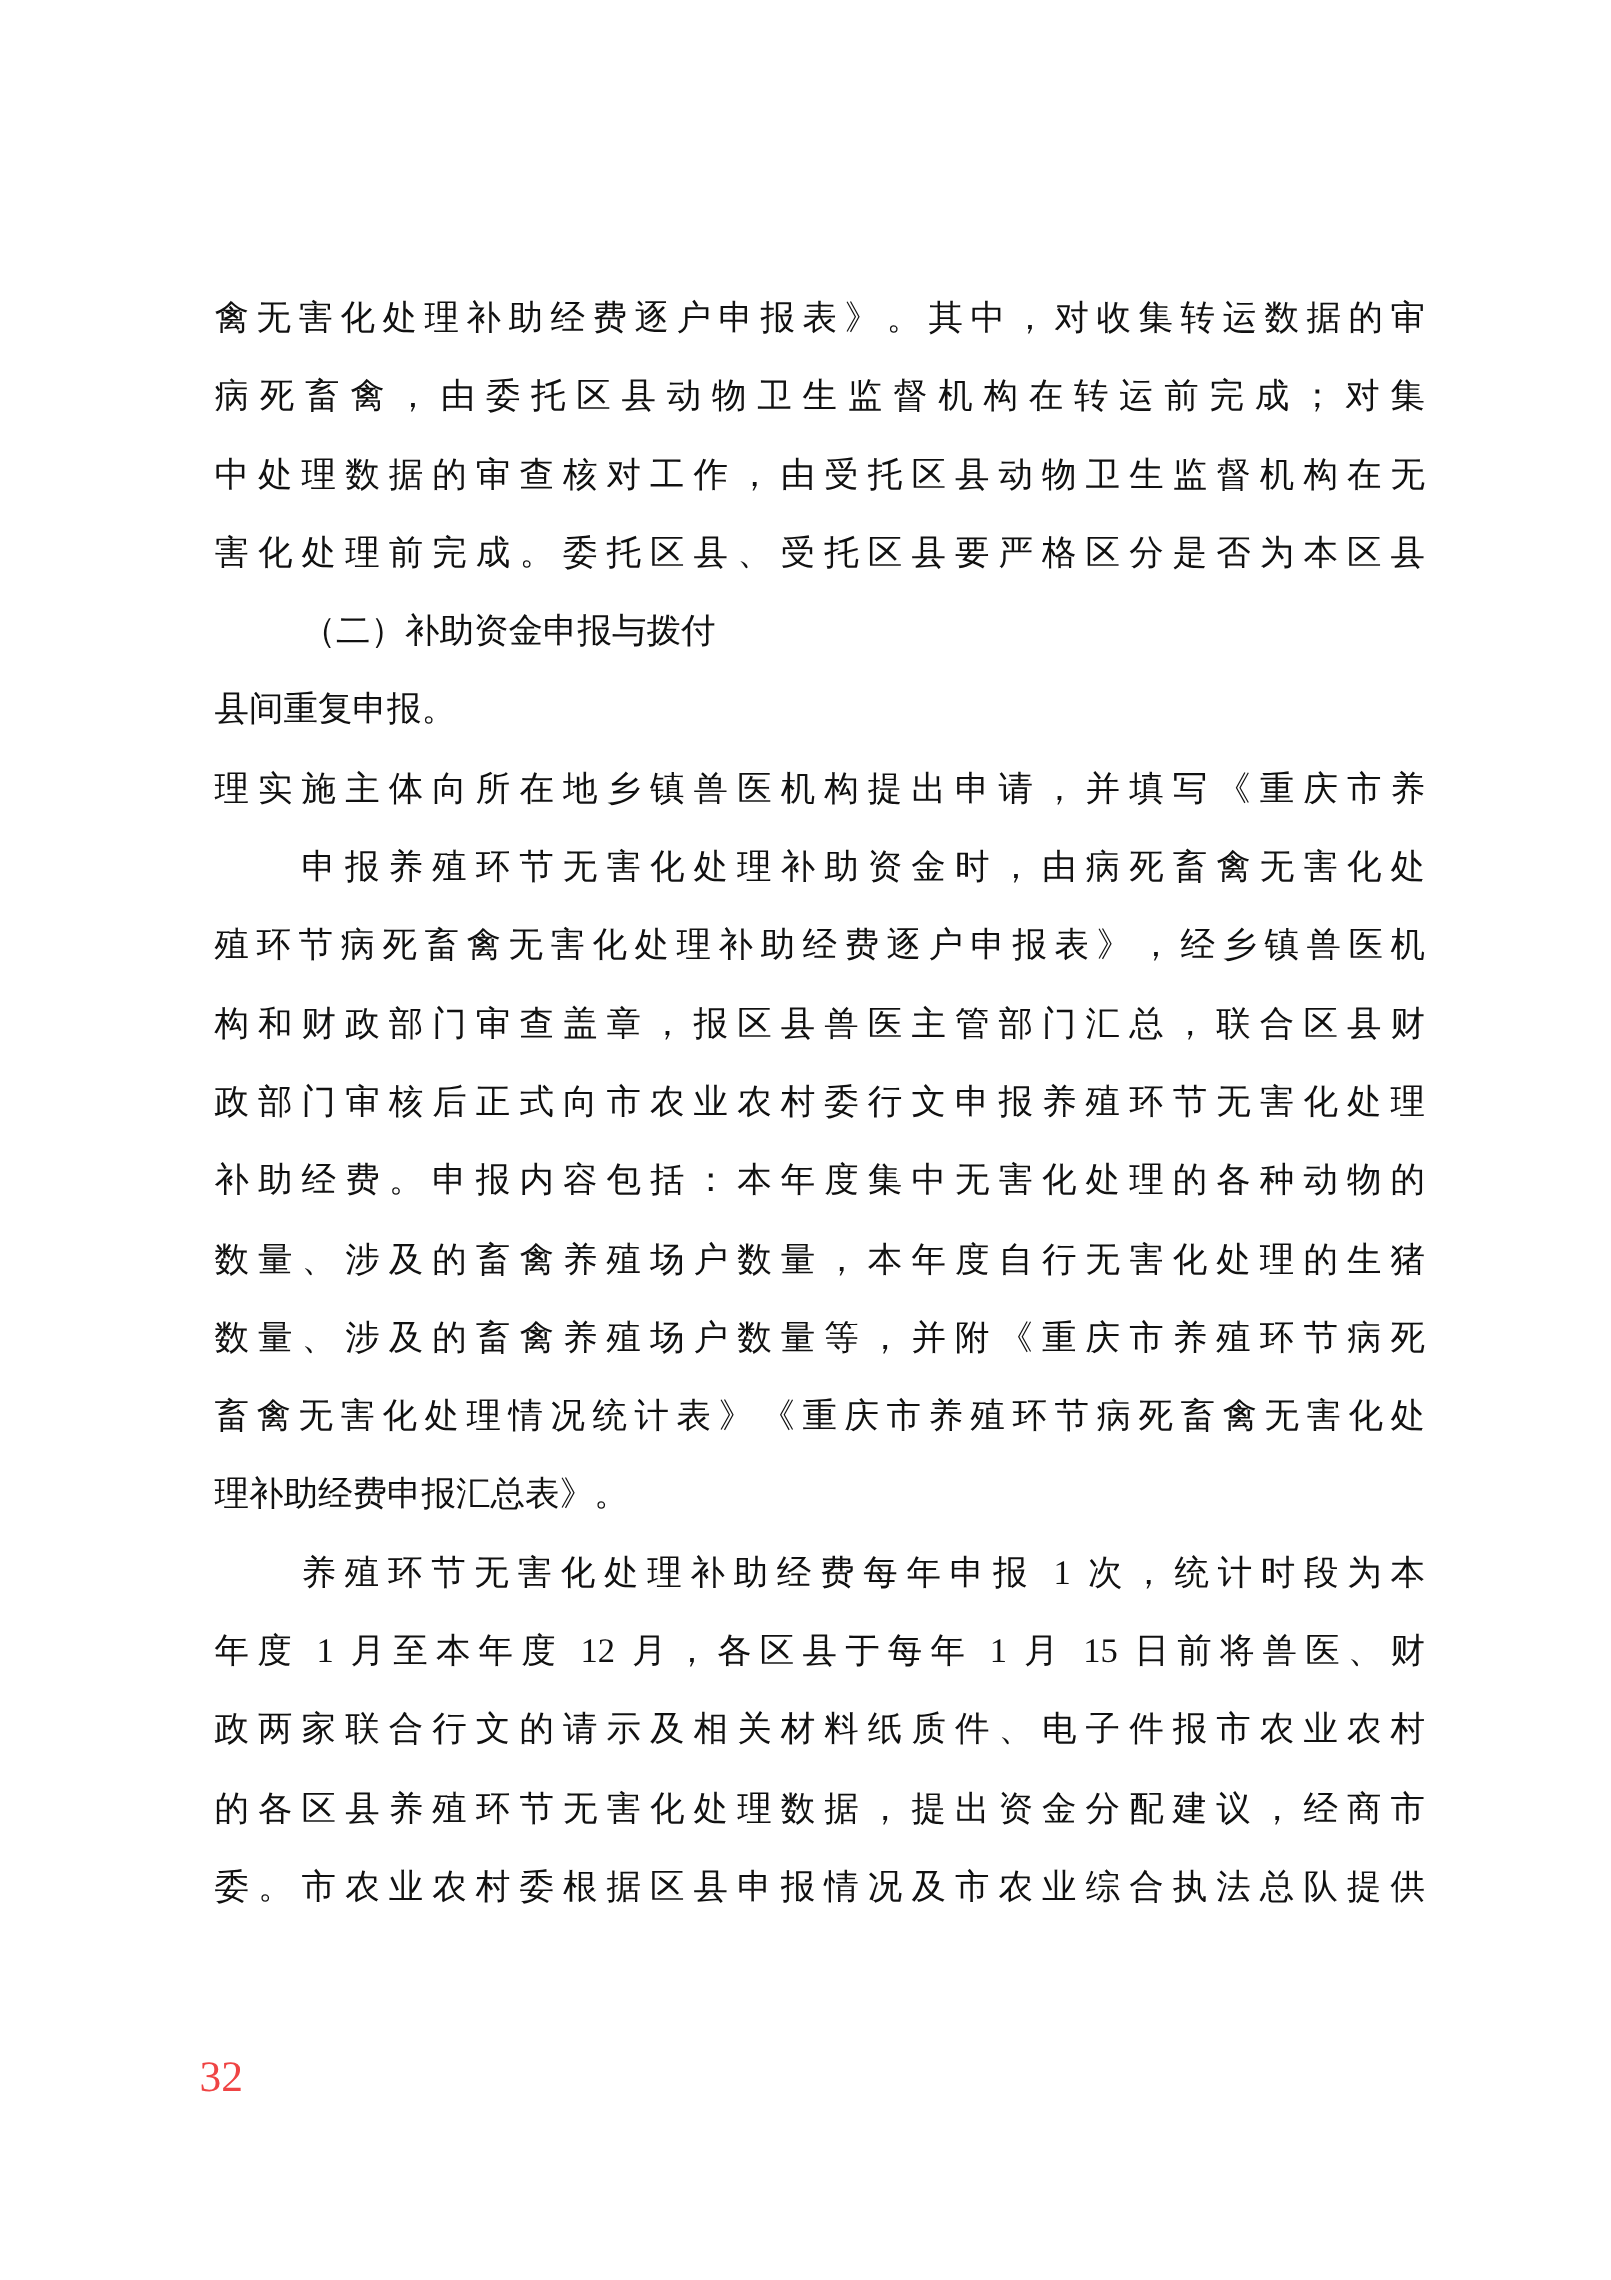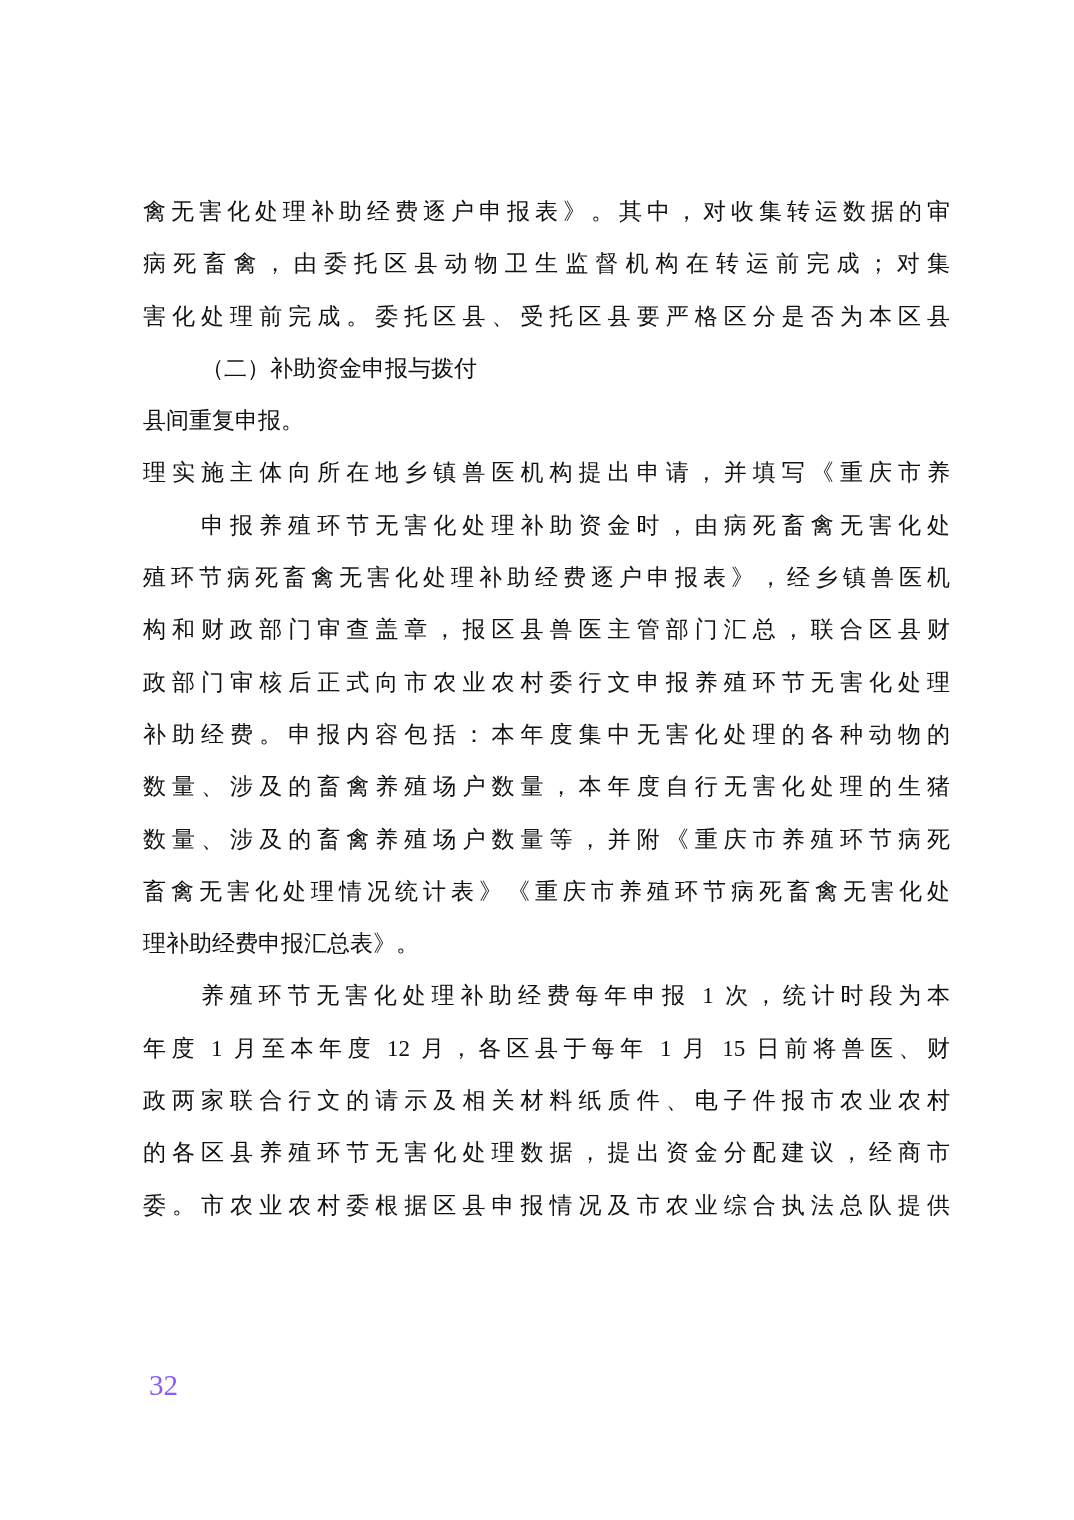--- a/index.html
+++ b/index.html
@@ -36,34 +36,35 @@
     text-align-last: justify;
   }
   .line.indent {
     text-indent: 58px;
   }
   .line.heading {
     font-weight: 500;
   }
   .page-num {
     position: absolute;
-    left: 149px;
+    left: 133px;
     top: 1368px;
     font-size: 29px;
     line-height: 1.2;
-    color: #8b5cf6;
+    color: #ef4444;
   }
 </style>
 </head>
 <body>
 
 <div class="page">
   <div class="text-block">
       <div class="line fill">禽无害化处理补助经费逐户申报表》。其中，对收集转运数据的审</div>
       <div class="line fill">病死畜禽，由委托区县动物卫生监督机构在转运前完成；对集</div>
+      <div class="line fill">中处理数据的审查核对工作，由受托区县动物卫生监督机构在无</div>
       <div class="line fill">害化处理前完成。委托区县、受托区县要严格区分是否为本区县</div>
       <div class="line indent heading">（二）补助资金申报与拨付</div>
       <div class="line">县间重复申报。</div>
       <div class="line fill">理实施主体向所在地乡镇兽医机构提出申请，并填写《重庆市养</div>
       <div class="line indent fill">申报养殖环节无害化处理补助资金时，由病死畜禽无害化处</div>
       <div class="line fill">殖环节病死畜禽无害化处理补助经费逐户申报表》，经乡镇兽医机</div>
       <div class="line fill">构和财政部门审查盖章，报区县兽医主管部门汇总，联合区县财</div>
       <div class="line fill">政部门审核后正式向市农业农村委行文申报养殖环节无害化处理</div>
       <div class="line fill">补助经费。申报内容包括：本年度集中无害化处理的各种动物的</div>
       <div class="line fill">数量、涉及的畜禽养殖场户数量，本年度自行无害化处理的生猪</div>

